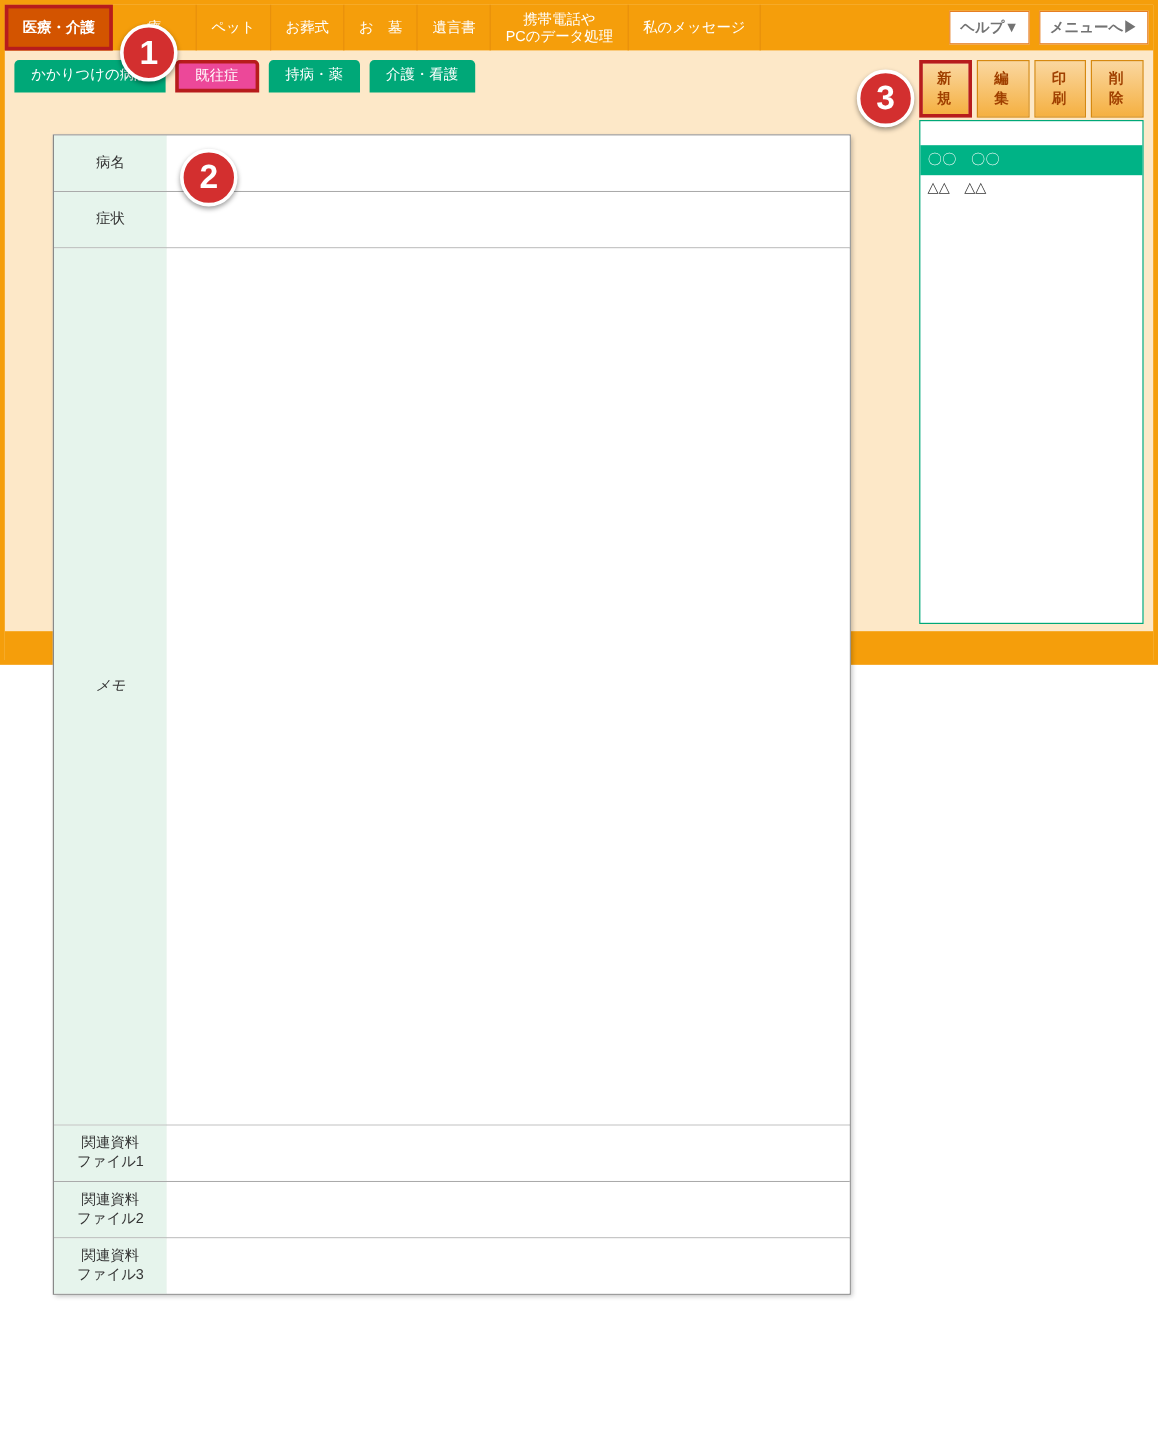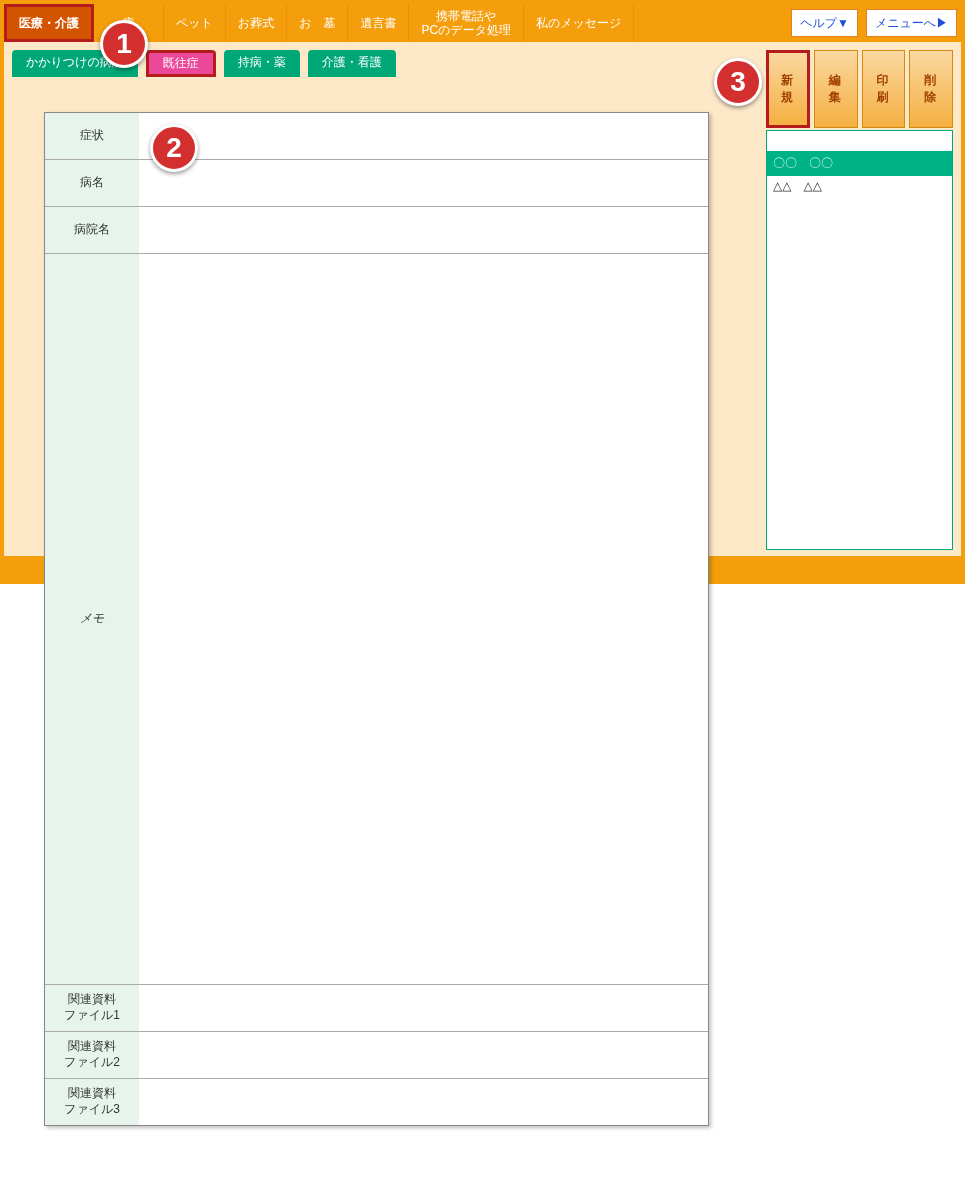--- a/index.html
+++ b/index.html
@@ -2,32 +2,32 @@
 <html><head>
   <meta charset="utf-8">
   <style>
     * { margin: 0; padding: 0; box-sizing: border-box; }
     body { font-family: "Hiragino Sans", "Meiryo", sans-serif; background: #fff; width: 965px; }
     .outer-frame { border: 4px solid #F59E0B; background: #FDE8C8; position: relative; }
     .topnav { display: flex; align-items: stretch; background: #F59E0B; height: 38px; font-size: 12px; color: #fff; }
     .topnav .nav-item { padding: 0 12px; display: flex; align-items: center; justify-content: center; border-right: 1px solid #E8900C; cursor: pointer; white-space: pre-line; text-align: center; line-height: 1.2; }
     .topnav .nav-item.active { background: #D35400; border: 3px solid #B71C1C; font-weight: bold; }
     .topnav .spacer { flex: 1; }
-    .topnav .help-btn, .topnav .menu-btn { background: #fff; color: #1d4ed8; border: 1px solid #E67E22; margin: 5px 4px; padding: 3px 8px; font-size: 12px; cursor: pointer; font-weight: normal; }
+    .topnav .help-btn, .topnav .menu-btn { background: #fff; color: #737373; border: 1px solid #E67E22; margin: 5px 4px; padding: 3px 8px; font-size: 12px; cursor: pointer; font-weight: bold; }
 
     .subarea { display: flex; padding: 8px 8px 8px 0; gap: 8px; align-items: flex-start; }
     .left-col { flex: 1; }
     .right-col { width: 187px; }
 
     .tabs { display: flex; gap: 8px; padding-left: 8px; }
     .tab { background: #00A878; color: #fff; padding: 4px 14px; font-size: 12px; border-top-left-radius: 4px; border-top-right-radius: 4px; cursor: pointer; }
     .tab.selected { background: #ec4899; border: 3px solid #B71C1C; padding: 2px 14px; }
 
     .action-row { display: flex; gap: 4px; margin-bottom: 2px; }
-    .act-btn { background: linear-gradient(#FAD7A0,#F5B041); border: 1px solid #D68910; color: #A04000; font-size: 12px; font-weight: bold; padding: 21px 8px; cursor: pointer; letter-spacing: 2px; }
+    .act-btn { background: linear-gradient(#FAD7A0,#F5B041); border: 1px solid #D68910; color: #A04000; font-size: 12px; font-weight: bold; padding: 6px 8px; cursor: pointer; letter-spacing: 2px; }
     .act-btn.highlight { border: 3px solid #B71C1C; padding: 1px 6px; }
 
     .list-box { background: #fff; border: 1px solid #00A878; min-height: 420px; }
     .list-header { background: #00B386; color: #fff; font-size: 12px; padding: 4px 6px; margin-top: 20px; }
     .list-item { font-size: 12px; padding: 2px 6px; color: #333; }
     .form-panel { background: #fff; border: 1px solid #888; box-shadow: 2px 2px 4px rgba(0,0,0,0.25); width: 665px; }
     .form-row { display: flex; border-bottom: 1px solid #aaa; }
     .form-row:last-child { border-bottom: none; }
     .form-label { width: 94px; background: #E6F4EC; color: #333; font-size: 12px; display: flex; align-items: center; justify-content: center; text-align: center; padding: 6px 4px; line-height: 1.3; }
     .form-value { flex: 1; background: #fff; min-height: 46px; }
@@ -93,29 +93,25 @@
 
   <div class="orange-bar" style="margin-top:-2px"></div>
 </div>
 
 <div class="lower-half">
   
 </div>
 
 <div class="form-panel" style="position:absolute; top:112px; left:44px;">
   <div class="form-row short">
-    <div class="form-label">症状</div>
-    <div class="form-value"></div>
-  </div>
-  <div class="form-row short">
     <div class="form-label">病名</div>
     <div class="form-value"></div>
   </div>
   <div class="form-row short">
-    <div class="form-label">病院名</div>
+    <div class="form-label">症状</div>
     <div class="form-value"></div>
   </div>
   <div class="form-row tall">
     <div class="form-label">メモ</div>
     <div class="form-value"></div>
   </div>
   <div class="form-row short">
     <div class="form-label" style="white-space:pre-line">関連資料
 ファイル1</div>
     <div class="form-value"></div>

